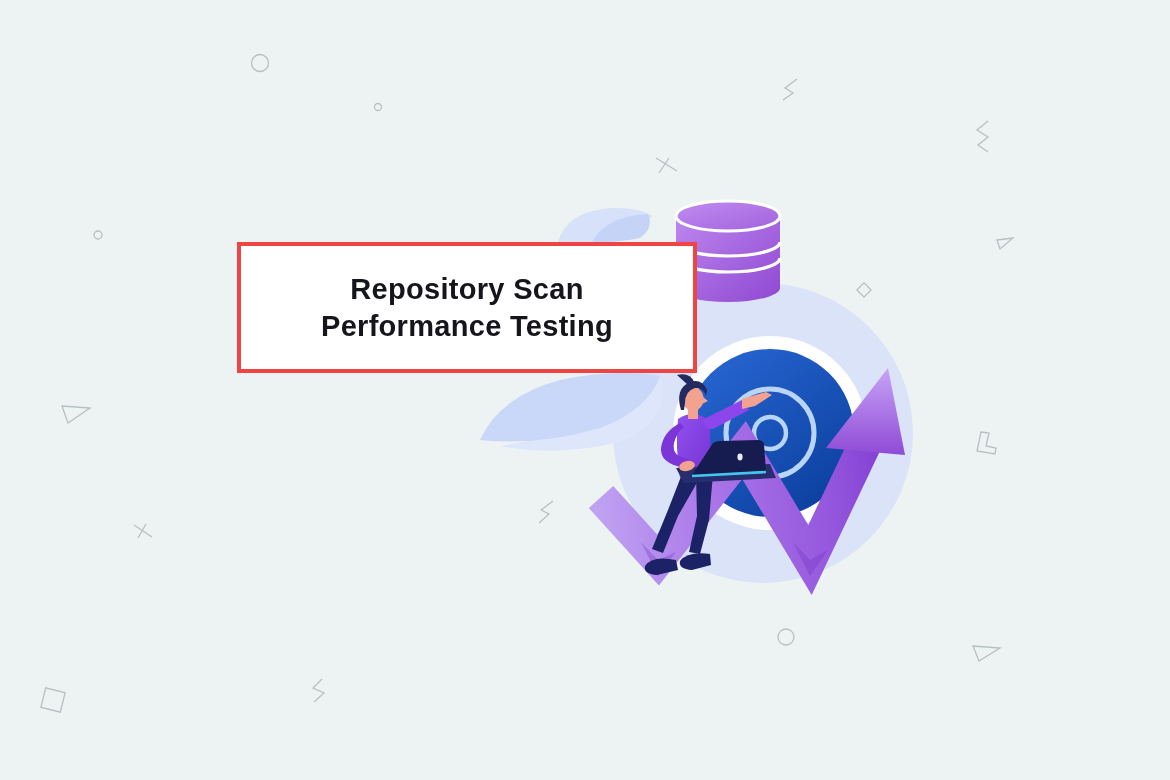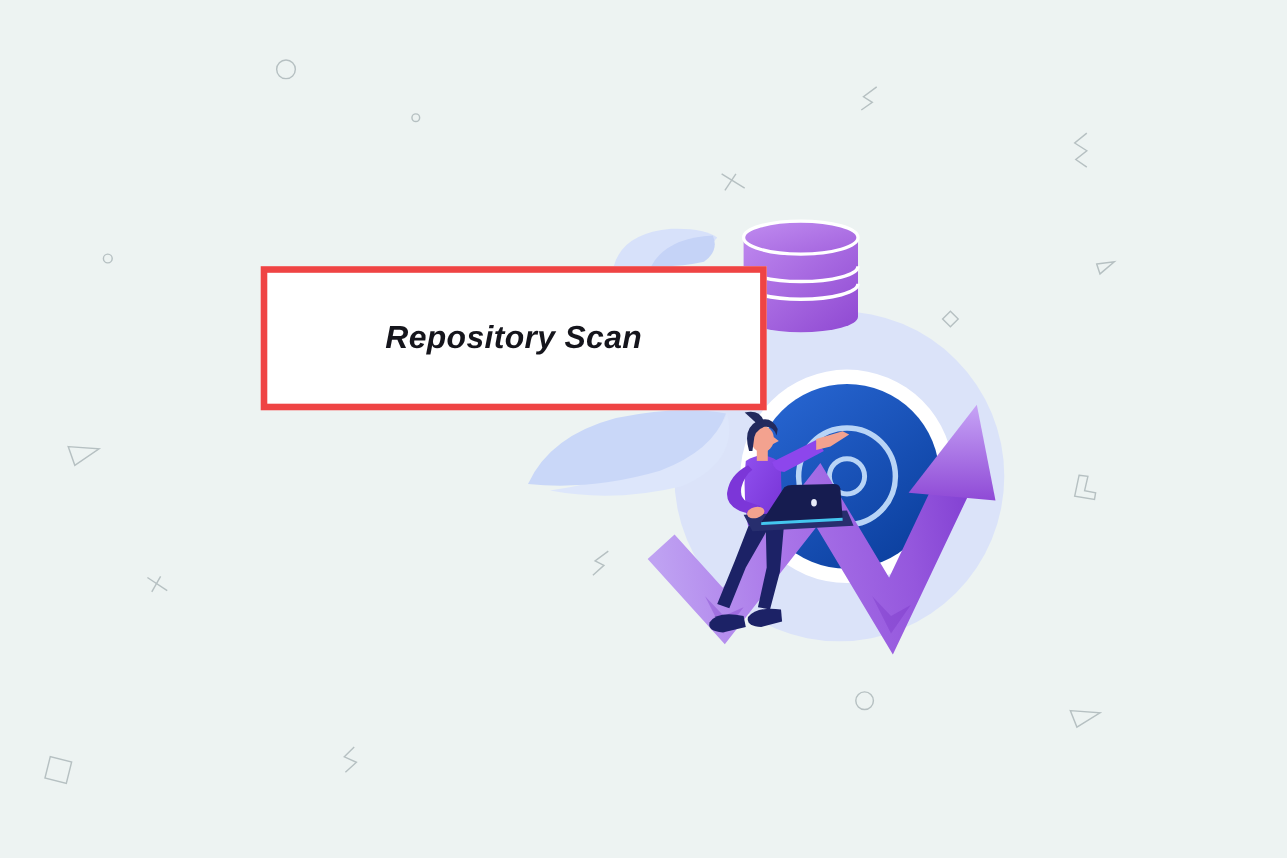--- a/index.html
+++ b/index.html
@@ -12,26 +12,25 @@
   }
   .scene{
     position:absolute;left:0;top:0;width:1170px;height:780px;
     display:block;
   }
   .title-card{
     position:absolute;
     left:237px;top:242px;
     width:460px;height:131px;
     background:#ffffff;
-    border:6px solid #ef4444;
+    border:4px solid #ef4444;
     box-sizing:border-box;
     display:flex;flex-direction:column;
     align-items:center;justify-content:center;
     z-index:5;
-    font-style:italic;
   }
   .title-card .line{
     font-size:29px;
     font-weight:bold;
     color:#15151c;
     letter-spacing:0.3px;
     line-height:37px;
     white-space:nowrap;
   }
 </style>
@@ -151,15 +150,16 @@
         <path fill="#161c50" d="M713 443 Q 716 441 720 441 L 758 440 Q 763 440 764 444 L 766 471 L 692 475 Z"></path>
         <line x1="692" y1="476" x2="766" y2="472" stroke="#44c6ef" stroke-width="2.6"></line>
         <ellipse cx="740" cy="457" rx="2.6" ry="3.4" fill="#e8ecfa"></ellipse>
         <ellipse cx="687" cy="466" rx="8" ry="5" fill="#f3a28f" transform="rotate(-14 687 466)"></ellipse>
       </g>
     </g>
   </svg>
 
   <div class="title-card">
     <div class="line">Repository Scan</div>
+    <div class="line">Performance Testing</div>
   </div>
 
 </div>
 
 </body></html>

